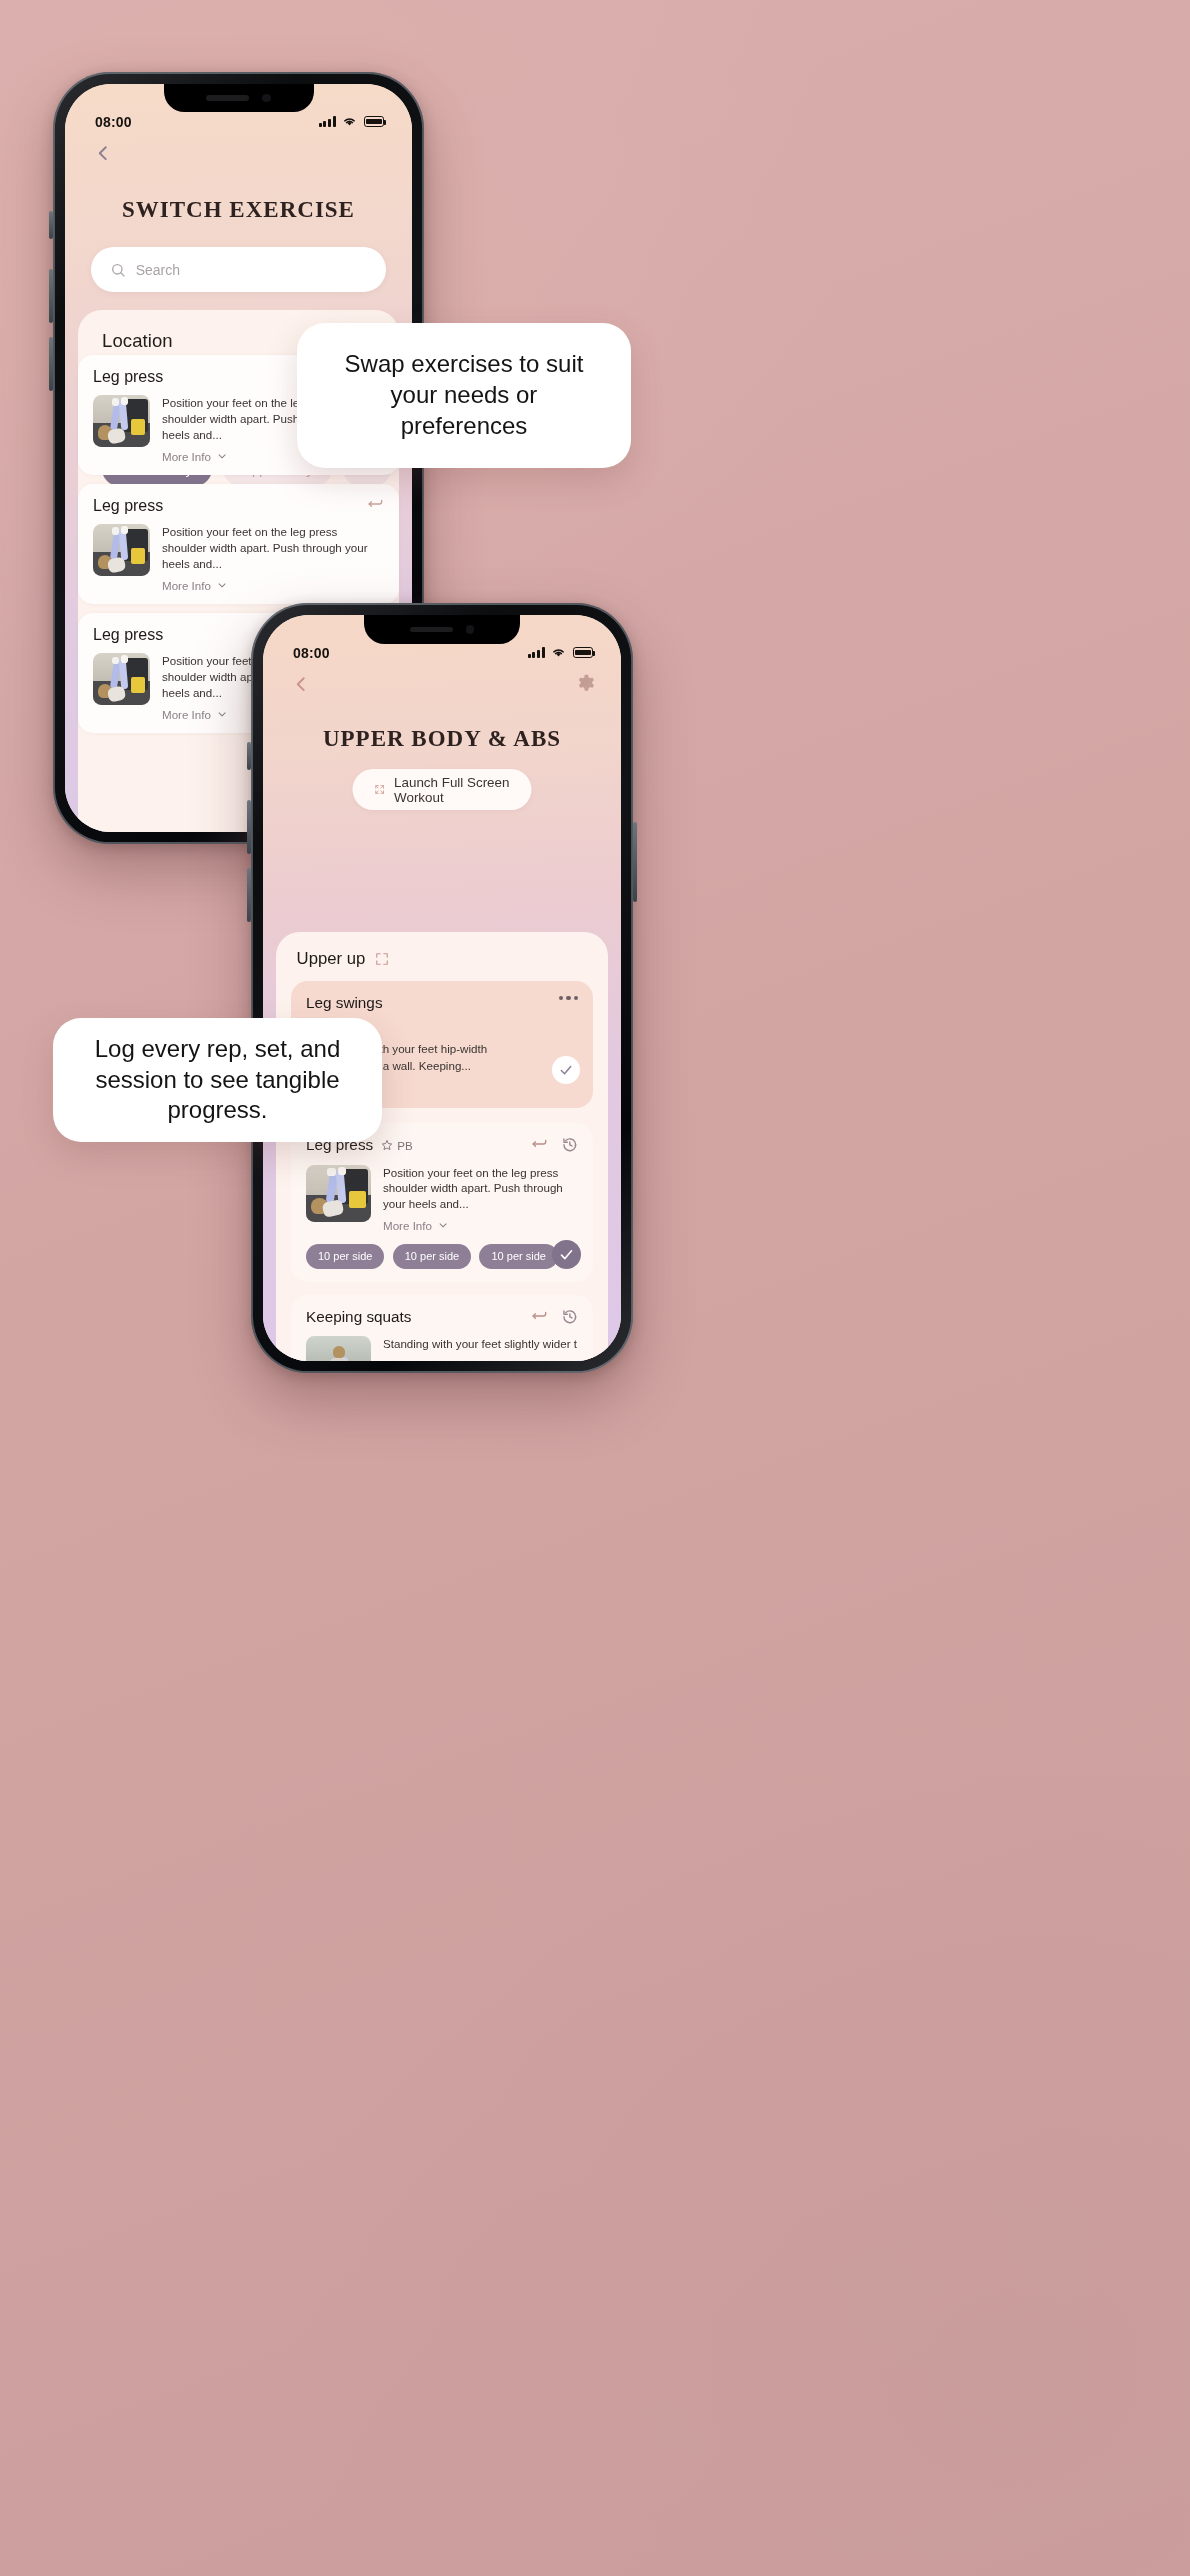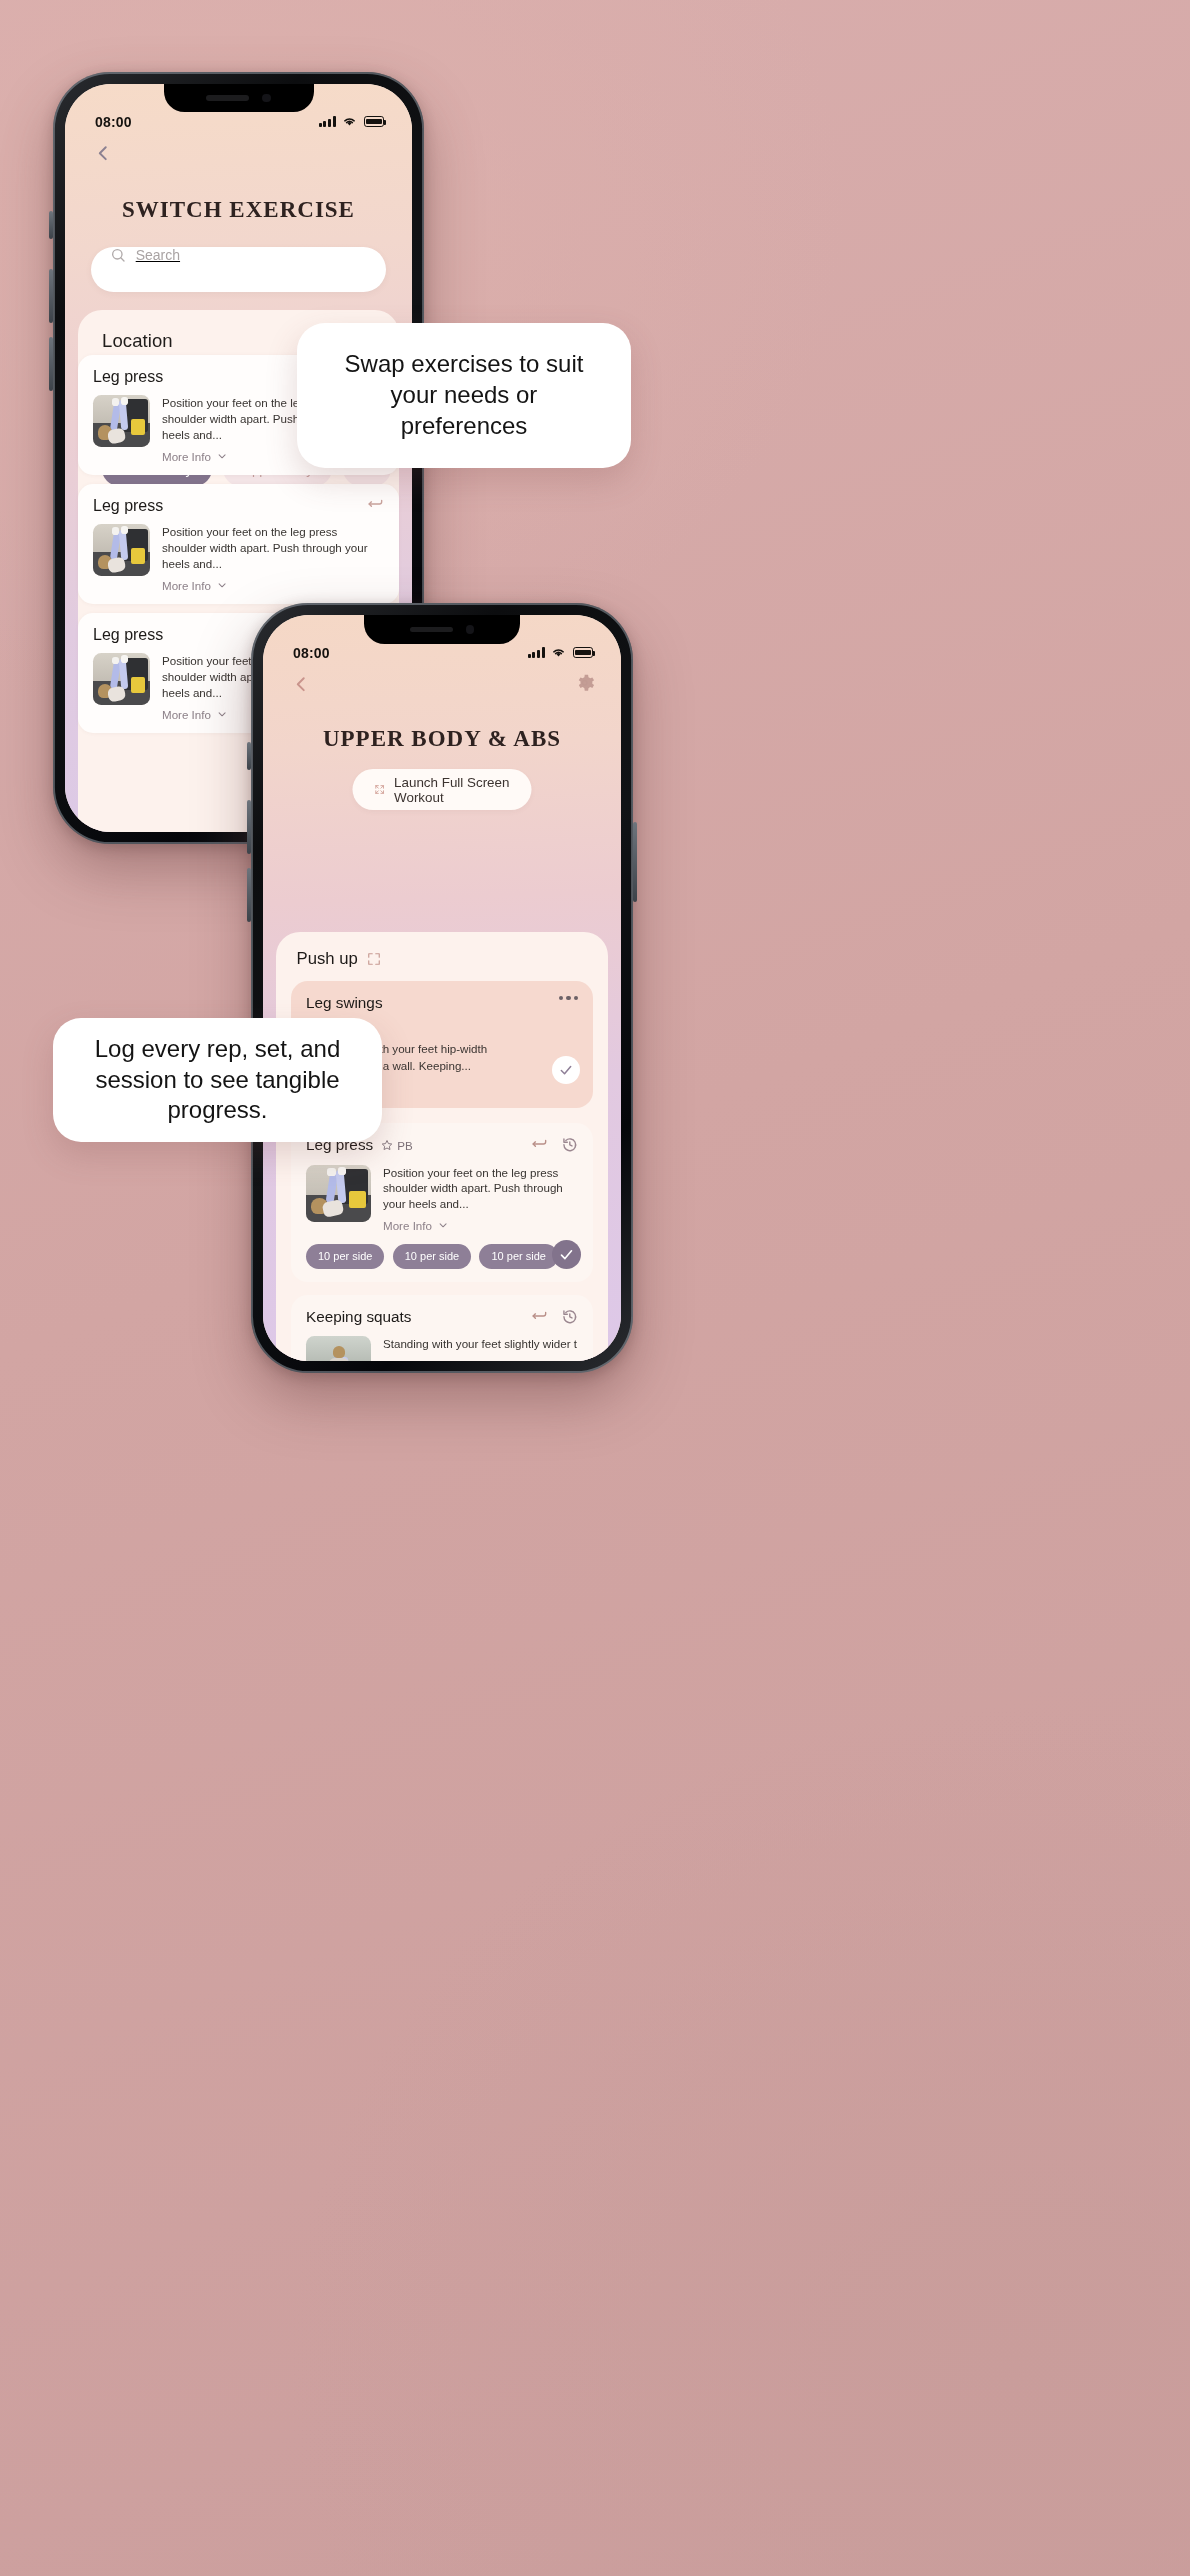--- a/index.html
+++ b/index.html
@@ -91,23 +91,22 @@
   .page-title {
     position:absolute; left:0; right:0; text-align:center;
     font-family:"Liberation Serif", serif; font-weight:700;
     color:#2e2220; letter-spacing:1px;
   }
   #p1-title { top:113px; font-size:23px; }
 
   .searchbar {
     position:absolute; left:26px; right:26px; top:163px; height:45px;
     background:#fff; border-radius:24px;
-    display:flex; align-items:flex-start; gap:10.2px; padding:0 18.5px;
+    display:flex; align-items:center; gap:10.2px; padding:0 18.5px;
     box-shadow:0 1.9px 6.5px rgba(120,80,80,.07);
-    text-decoration:underline;
   }
   .searchbar .ph { color:#a9a3a3; font-size:14px; }
   .mag { width:16px; height:16px; flex:none; }
 
   
   .sheet {
     position:absolute; left:13px; right:13px; top:226px; bottom:0;
     background:#fdf2ed; border-radius:24px 24px 0 0;
     padding:20.4px 24px 0 24px;
     overflow:hidden;
@@ -421,21 +420,21 @@
             <line x1="3" y1="21" x2="9" y2="15"></line>
             <line x1="21" y1="21" x2="15" y2="15"></line>
           </svg>
         <span>Launch Full Screen Workout</span>
       </div>
 
 
       <div class="sheet2">
 
         <div class="secthead">
-          <span class="lbl">Push up</span>
+          <span class="lbl">Upper up</span>
           <svg style="width:14px;height:14px" viewBox="0 0 24 24" fill="none" stroke="#c79b93" stroke-width="2" stroke-linecap="round" stroke-linejoin="round">
               <polyline points="9 3 3 3 3 9"></polyline>
               <polyline points="15 3 21 3 21 9"></polyline>
               <polyline points="9 21 3 21 3 15"></polyline>
               <polyline points="15 21 21 21 21 15"></polyline>
             </svg>
         </div>
 
         <div class="w-card">
           <div class="ttl">Leg swings</div>

